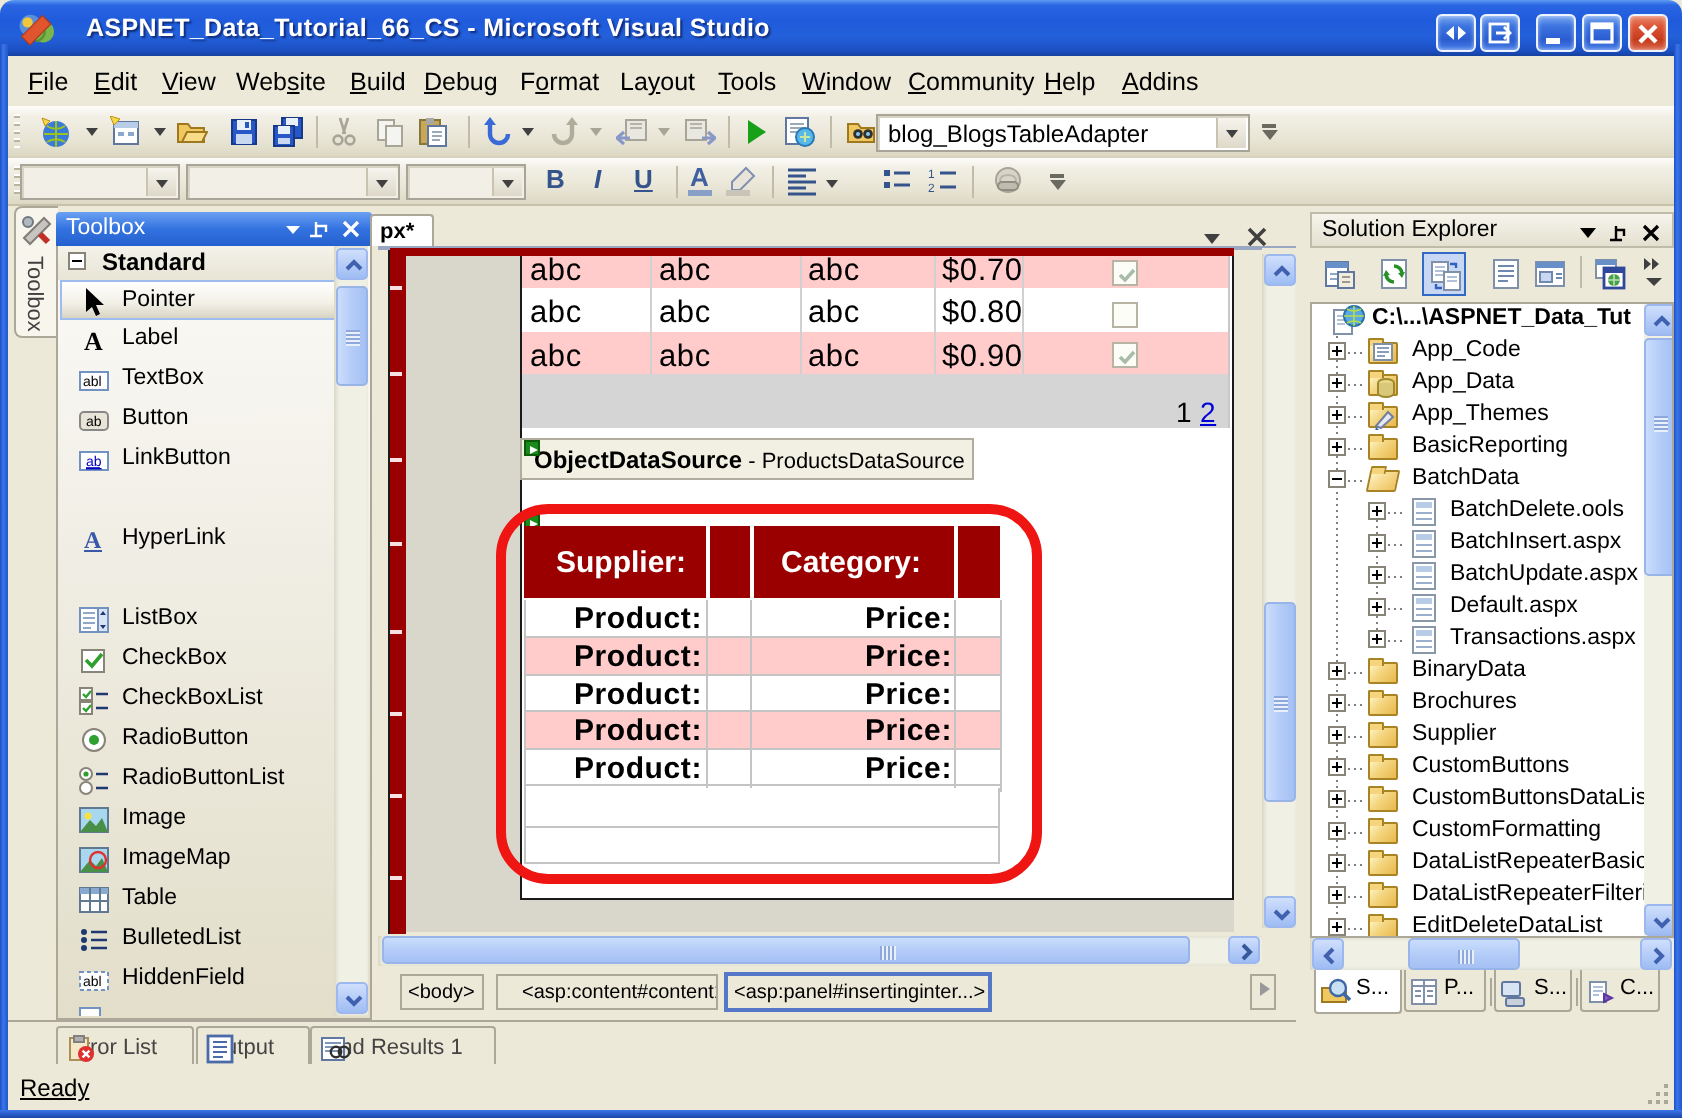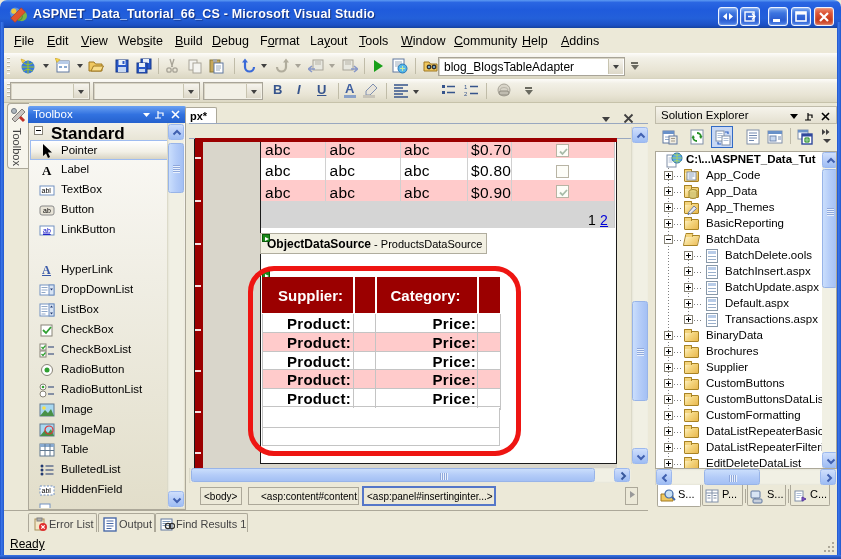--- a/index.html
+++ b/index.html
@@ -13,21 +13,21 @@
 #bL { left:0; top:22px; width:4px; bottom:0; }
 #bR { right:0; top:22px; width:4px; bottom:0; }
 #bB { left:0; right:0; bottom:0; height:4px; background:linear-gradient(0deg,#1a44a8,#3a75e8); }
 
 
 #title {
   position:absolute; left:0; top:0; width:841px; height:28px;
   background:linear-gradient(180deg,#5d9bf3 0%,#2a66e2 9%,#1f5bdc 35%,#2360da 65%,#1c50c4 90%,#15429e 100%);
   border-radius:7px 7px 0 0; z-index:40;
 }
-#title .ttext { position:absolute; left:33px; top:7px; color:#fff; font-size:12.5px; font-weight:bold; text-shadow:1px 1px 1px rgba(0,0,40,.55); letter-spacing:.2px; white-space:nowrap;}
+#title .ttext { position:absolute; left:43px; top:7px; color:#fff; font-size:12.5px; font-weight:bold; text-shadow:1px 1px 1px rgba(0,0,40,.55); letter-spacing:.2px; white-space:nowrap;}
 .tbtn { position:absolute; top:7px; width:20px; height:19px; border-radius:3px; border:1px solid #eef4ff;
   background:linear-gradient(180deg,#7aa7f0 0%,#3c74e0 30%,#2a5cd0 70%,#4a80e8 100%);
   box-shadow:inset 0 0 2px rgba(255,255,255,.6); color:#fff; text-align:center; z-index:41; }
 .tbtn svg { position:absolute; left:0; top:0; }
 #tb1{ left:718px; } #tb2{ left:740px; } #tb3{ left:768px; } #tb4{ left:791px; }
 #tb5{ left:814px; background:linear-gradient(180deg,#eb8a6d 0%,#dd5536 30%,#c63a1b 70%,#d9684c 100%); }
 
 
 #menubar { position:absolute; left:4px; right:4px; top:28px; height:25px; background:#ece9d8; z-index:30; }
 .mi { position:absolute; top:6px; font-size:12.5px; color:#000; white-space:nowrap; }
@@ -61,21 +61,21 @@
 #vtab .vtxt { position:absolute; left:3px; top:24px; font-size:11px; color:#404040; writing-mode:vertical-rl; }
 
 
 #toolbox { position:absolute; left:24px; top:3px; width:158px; height:404px; }
 #tbx-title { position:absolute; left:0; top:0; width:158px; height:17px;
   background:linear-gradient(180deg,#6ba1f2 0%,#3272e0 50%,#2561ce 100%); border-radius:2px 2px 0 0;
   color:#fff; font-size:11.5px; padding:2px 0 0 5px; }
 #tbx-body { position:absolute; left:0; top:17px; width:158px; bottom:0;
   background:linear-gradient(180deg,#fbfaf7 0%,#f0eee4 40%,#e2deca 100%); border:1px solid #aca899; border-top:none; }
 .tbx-hdr { position:absolute; left:0px; top:0px; width:141px; height:17px; background:linear-gradient(180deg,#f4f2ea,#e8e5d6); }
-.tbx-hdr b { position:absolute; left:22px; top:1px; font-size:17px; }
+.tbx-hdr b { position:absolute; left:22px; top:1px; font-size:12px; }
 .minus { position:absolute; left:5px; top:3px; width:9px; height:9px; border:1px solid #888478; background:#fff; }
 .minus:after { content:""; position:absolute; left:1px; top:3px; width:5px; height:1px; background:#000; }
 .tbx-item { position:absolute; left:2px; width:138px; height:20px; font-size:11.5px; color:#000; }
 .tbx-item span.lbl { position:absolute; left:30px; top:3px; white-space:nowrap; }
 .tbx-item.sel { background:linear-gradient(180deg,#fff, #f2f0e6 60%, #d8d4c4); border:1px solid #9ebcf0; width:140px; left:1px; }
 .ticon { position:absolute; left:8px; top:2px; width:16px; height:16px; }
 
 
 .sb-btn { position:absolute; width:16px; height:16px; border-radius:2.5px; border:1px solid #9cb8ee;
   background:linear-gradient(180deg,#cfdffc 0%,#b7cdf8 50%,#9ebdf4 100%); }
@@ -85,21 +85,21 @@
 .sb-thumb.h { background:linear-gradient(180deg,#cadefc 0%,#b4ccf8 50%,#a4c0f4 100%); }
 .ridges { position:absolute; left:4px; width:7px; height:8px;
   background:repeating-linear-gradient(180deg,#8fa8dc 0 1px,#e8f0fc 1px 2px); }
 .ridges.h { width:8px; height:7px; left:auto;
   background:repeating-linear-gradient(90deg,#8fa8dc 0 1px,#e8f0fc 1px 2px); }
 
 
 #designer { position:absolute; left:185px; top:0px; width:463px; height:407px; }
 #dtabs { position:absolute; left:0; top:3px; width:463px; height:17px; }
 #dtab1 { position:absolute; left:-4px; top:1px; width:32px; height:16px; background:#fff; border:1px solid #aca899; border-bottom:none; border-radius:2px 2px 0 0; font-size:11px; font-weight:bold; padding:2px 0 0 4px; }
-#dsurf { position:absolute; left:0; top:21px; width:442px; height:342px; background:#d9d6cb; border-top:1px solid #99a8c0;margin-top:14px; }
+#dsurf { position:absolute; left:0; top:21px; width:442px; height:342px; background:#d9d6cb; border-top:1px solid #99a8c0; }
 .tick { position:absolute; left:6px; width:6px; height:2px; background:#f6e2e2; z-index:2; }
 .ctrow { position:absolute; left:0; width:238px; height:18.5px; border-bottom:1px solid #c4c4c4; }
 .ctv { position:absolute; top:37px; width:1px; height:96px; background:#c4c4c4; }
 .gtext { position:absolute; font-size:15.5px; letter-spacing:.3px; color:#000; }
 .cbx { position:absolute; width:13px; height:13px; border:1px solid #b8b4a4; background:#fdfdf8; }
 .cbx svg { position:absolute; left:0; top:0; }
 
 
 .ct-cell { position:absolute; top:0; bottom:0; }
 .maroon { background:#9b0000; }
@@ -138,21 +138,21 @@
 .sebtn.sel { border:1px solid #316ac5; background:#c8d8f4; }
 .vdot { position:absolute; width:1px; background-image:repeating-linear-gradient(180deg,#808080 0 1px,transparent 1px 3px); }
 .hdot { position:absolute; height:1px; background-image:repeating-linear-gradient(90deg,#808080 0 1px,transparent 1px 3px); }
 
 #se-tabs { position:absolute; left:0; top:382px; width:182px; height:22px; }
 .setab { position:absolute; top:0; height:21px; background:#ece9d8; border:1px solid #aca899; border-top:none; font-size:11px; padding:3px 2px 0 2px; border-radius:0 0 2px 2px; }
 .setab.sel { background:#fff; height:22px; }
 
 
 #bottabs { position:absolute; left:4px; top:510px; width:644px; height:22px; background:#ece9d8; border-top:1px solid #aca899; z-index:20; }
-.btab { position:absolute; top:2px; height:20px; background:#ece9d8; border:1px solid #aca899; border-bottom:none; border-radius:2px 2px 0 0; font-size:11px; color:#444; padding:4px 0 0 20px; overflow:hidden; white-space:nowrap; }
+.btab { position:absolute; top:2px; height:20px; background:#ece9d8; border:1px solid #aca899; border-bottom:none; border-radius:2px 2px 0 0; font-size:11px; color:#444; padding:4px 0 0 5px; overflow:hidden; white-space:nowrap; }
 
 
 #status { position:absolute; left:4px; right:4px; top:532px; height:23px; background:#ece9d8; z-index:20; font-size:12px; }
 #status .rdy { position:absolute; left:6px; top:5px;text-decoration:underline; }
 #sgrip { position:absolute; right:1px; bottom:1px; width:13px; height:13px; }
 </style>
 </head>
 <body>
 <div id="win">
   <div id="bL"></div>
@@ -421,29 +421,20 @@
               <path d="M4 12 h7" stroke="#0000c0" stroke-width=".8"></path>
             </svg>
             <span class="lbl">LinkButton</span>
           </div>
         <div class="tbx-item" style="top:137px">
             <svg class="ticon" viewBox="0 0 16 16">
               <text x="3" y="12" font-size="12" font-weight="bold" fill="#3858a8" font-family="Liberation Serif">A</text>
               <path d="M3 13.5 h9" stroke="#3858a8"></path>
             </svg>
             <span class="lbl">HyperLink</span>
-          </div>
-        <div class="tbx-item" style="top:157px">
-            <svg class="ticon" viewBox="0 0 16 16">
-              <rect x="1" y="3" width="14" height="10" fill="#fff" stroke="#7292c2"></rect>
-              <rect x="10" y="3" width="5" height="10" fill="#d8e4f4" stroke="#7292c2"></rect>
-              <path d="M11 6.5 l1.5 2 1.5 -2 z" fill="#203870"></path>
-              <path d="M2.5 5.5h6 M2.5 8h6 M2.5 10.5h4" stroke="#90a8c8" stroke-width="1"></path>
-            </svg>
-            <span class="lbl">DropDownList</span>
           </div>
         <div class="tbx-item" style="top:177px">
             <svg class="ticon" viewBox="0 0 16 16">
               <rect x="1" y="2" width="14" height="12" fill="#fff" stroke="#7292c2"></rect>
               <rect x="10" y="2" width="5" height="12" fill="#d8e4f4" stroke="#7292c2"></rect>
               <path d="M11 5.5 l1.5 -2 1.5 2 z M11 10.5 l1.5 2 1.5 -2 z" fill="#203870"></path>
               <path d="M2.5 4.5h6 M2.5 7h6 M2.5 9.5h6 M2.5 12h4" stroke="#90a8c8" stroke-width="1"></path>
             </svg>
             <span class="lbl">ListBox</span>
           </div>

